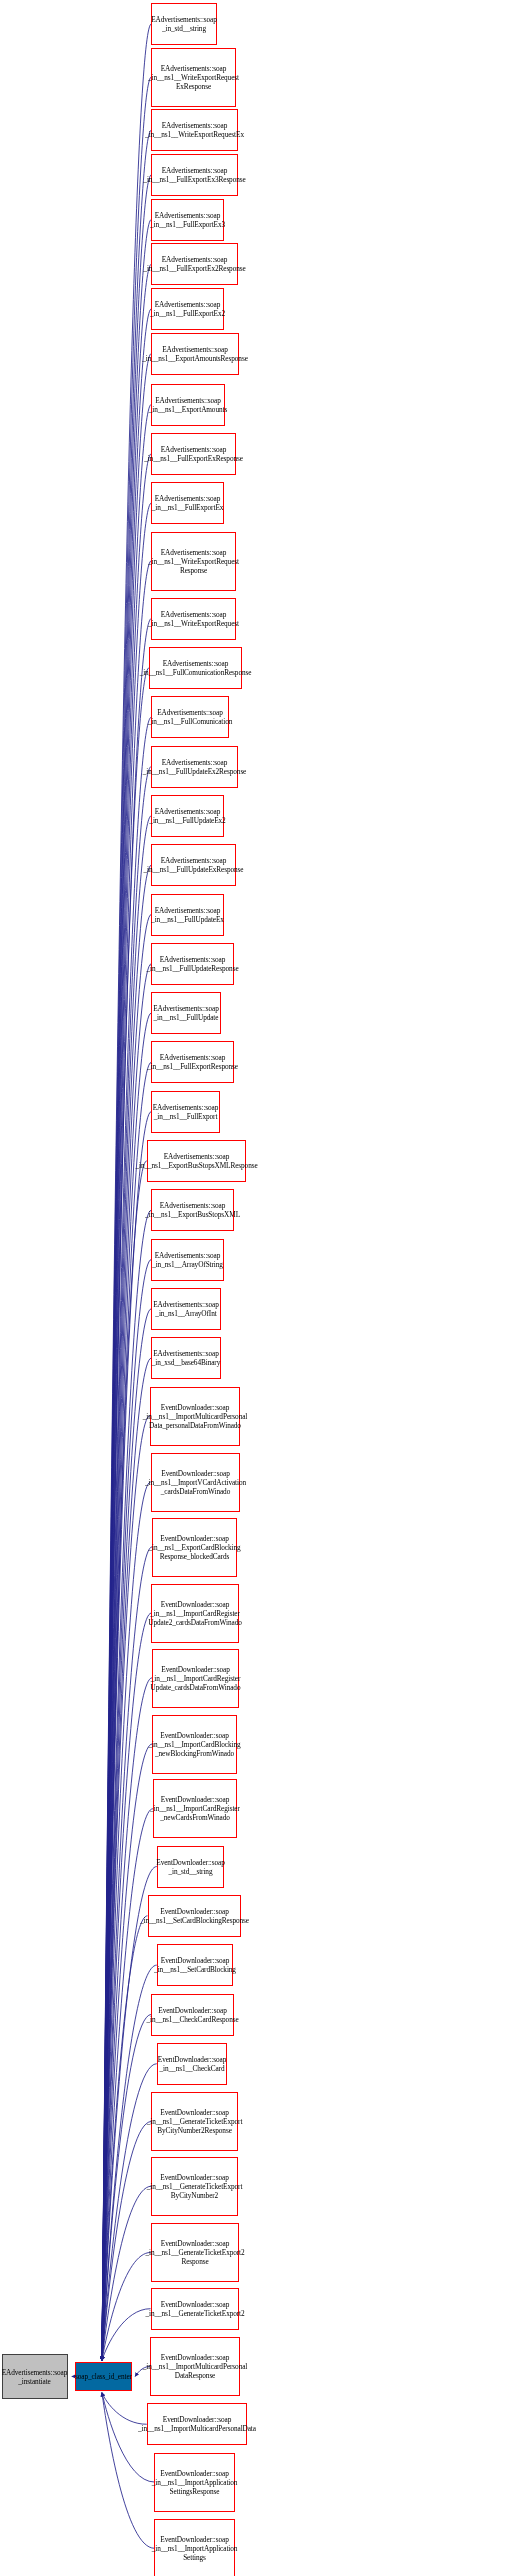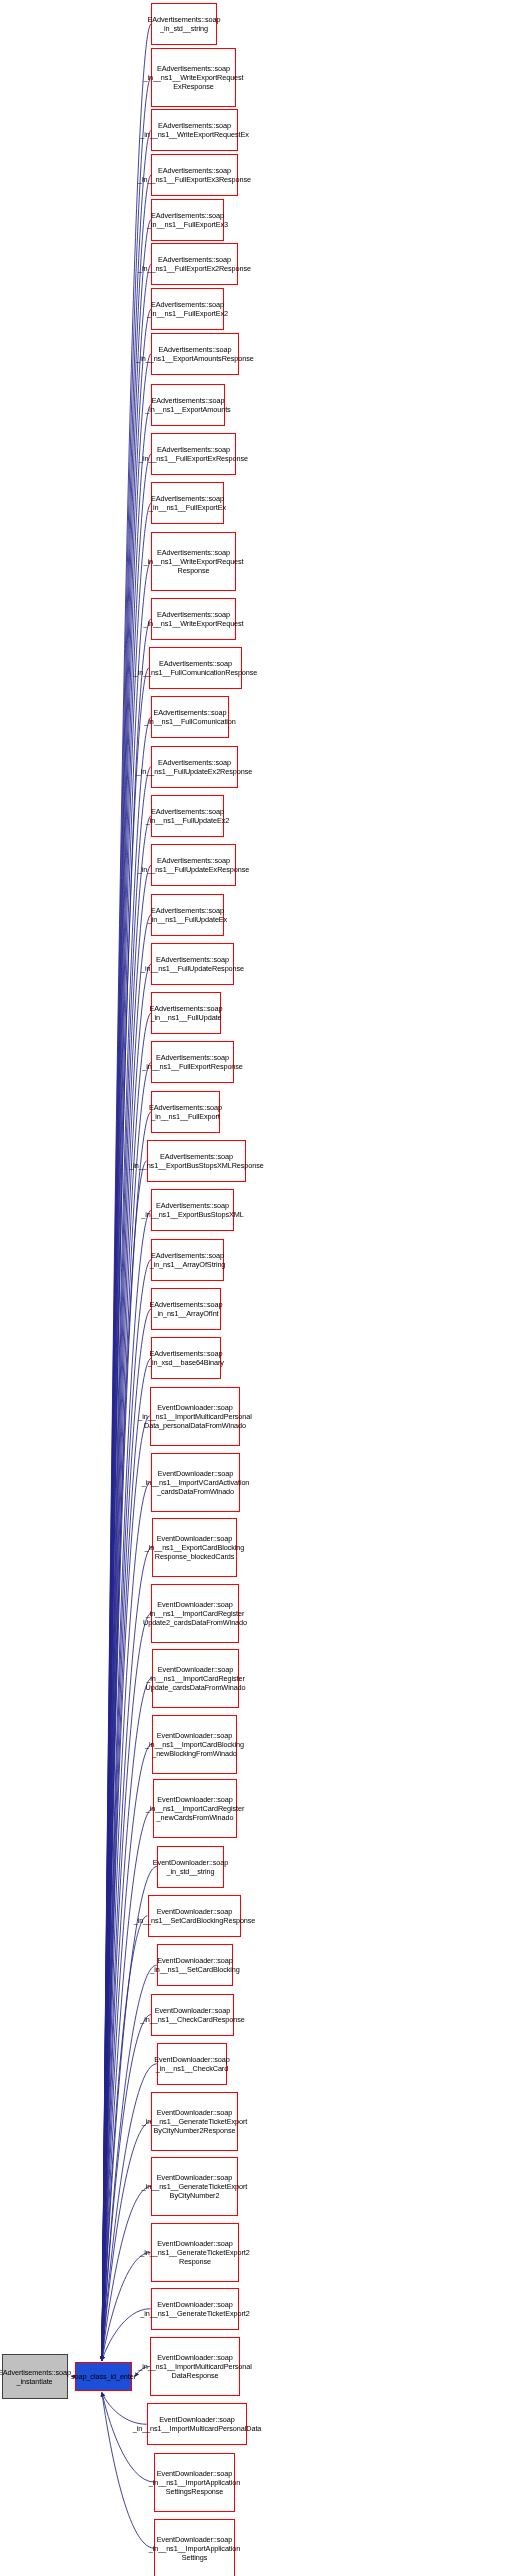--- a/index.html
+++ b/index.html
@@ -1,23 +1,23 @@
 <!DOCTYPE html>
 <html style="font-size:12.4px"><head>
 <meta charset="utf-8">
 <style>
   html,body{margin:0;padding:0;background:#ffffff;}
   body{font-family:"Liberation Sans", sans-serif;}
   #graph{position:relative;width:522px;height:2576px;background:#fff;overflow:hidden;}
   #edges{position:absolute;left:0;top:0;width:522px;height:2576px;pointer-events:none;}
   .node{position:absolute;box-sizing:border-box;border:0.8px solid #ff0000;background:#ffffff;
         display:flex;align-items:center;justify-content:center;text-align:center;
-        font-size:7.3px;line-height:9px;color:#000000;letter-spacing:-0.1px;padding:0.8px 1.5px;}
+        font-size:7.3px;line-height:9px;color:#000000;letter-spacing:-0.1px;padding:0.8px 1.5px;font-family:Liberation Serif, serif;}
   .node.root{border:0.8px solid #404040;background:#c0c0c0;}
-  .node.hub{border:0.8px solid #ff0000;background:#1d4ed8;}
+  .node.hub{border:0.8px solid #ff0000;background:#0369a1;}
   .node span{display:block;white-space:pre-line;}
 </style>
 </head>
 <body>
 
 <div id="graph">
   <svg id="edges" viewBox="0 0 676 3335" preserveAspectRatio="none">
       <defs>
         <marker id="arrow" viewBox="0 0 10 10" refX="9" refY="5" markerWidth="5" markerHeight="5" orient="auto-start-reverse">
           <path d="M 0 0 L 10 5 L 0 10 z" fill="#22228b"></path>

